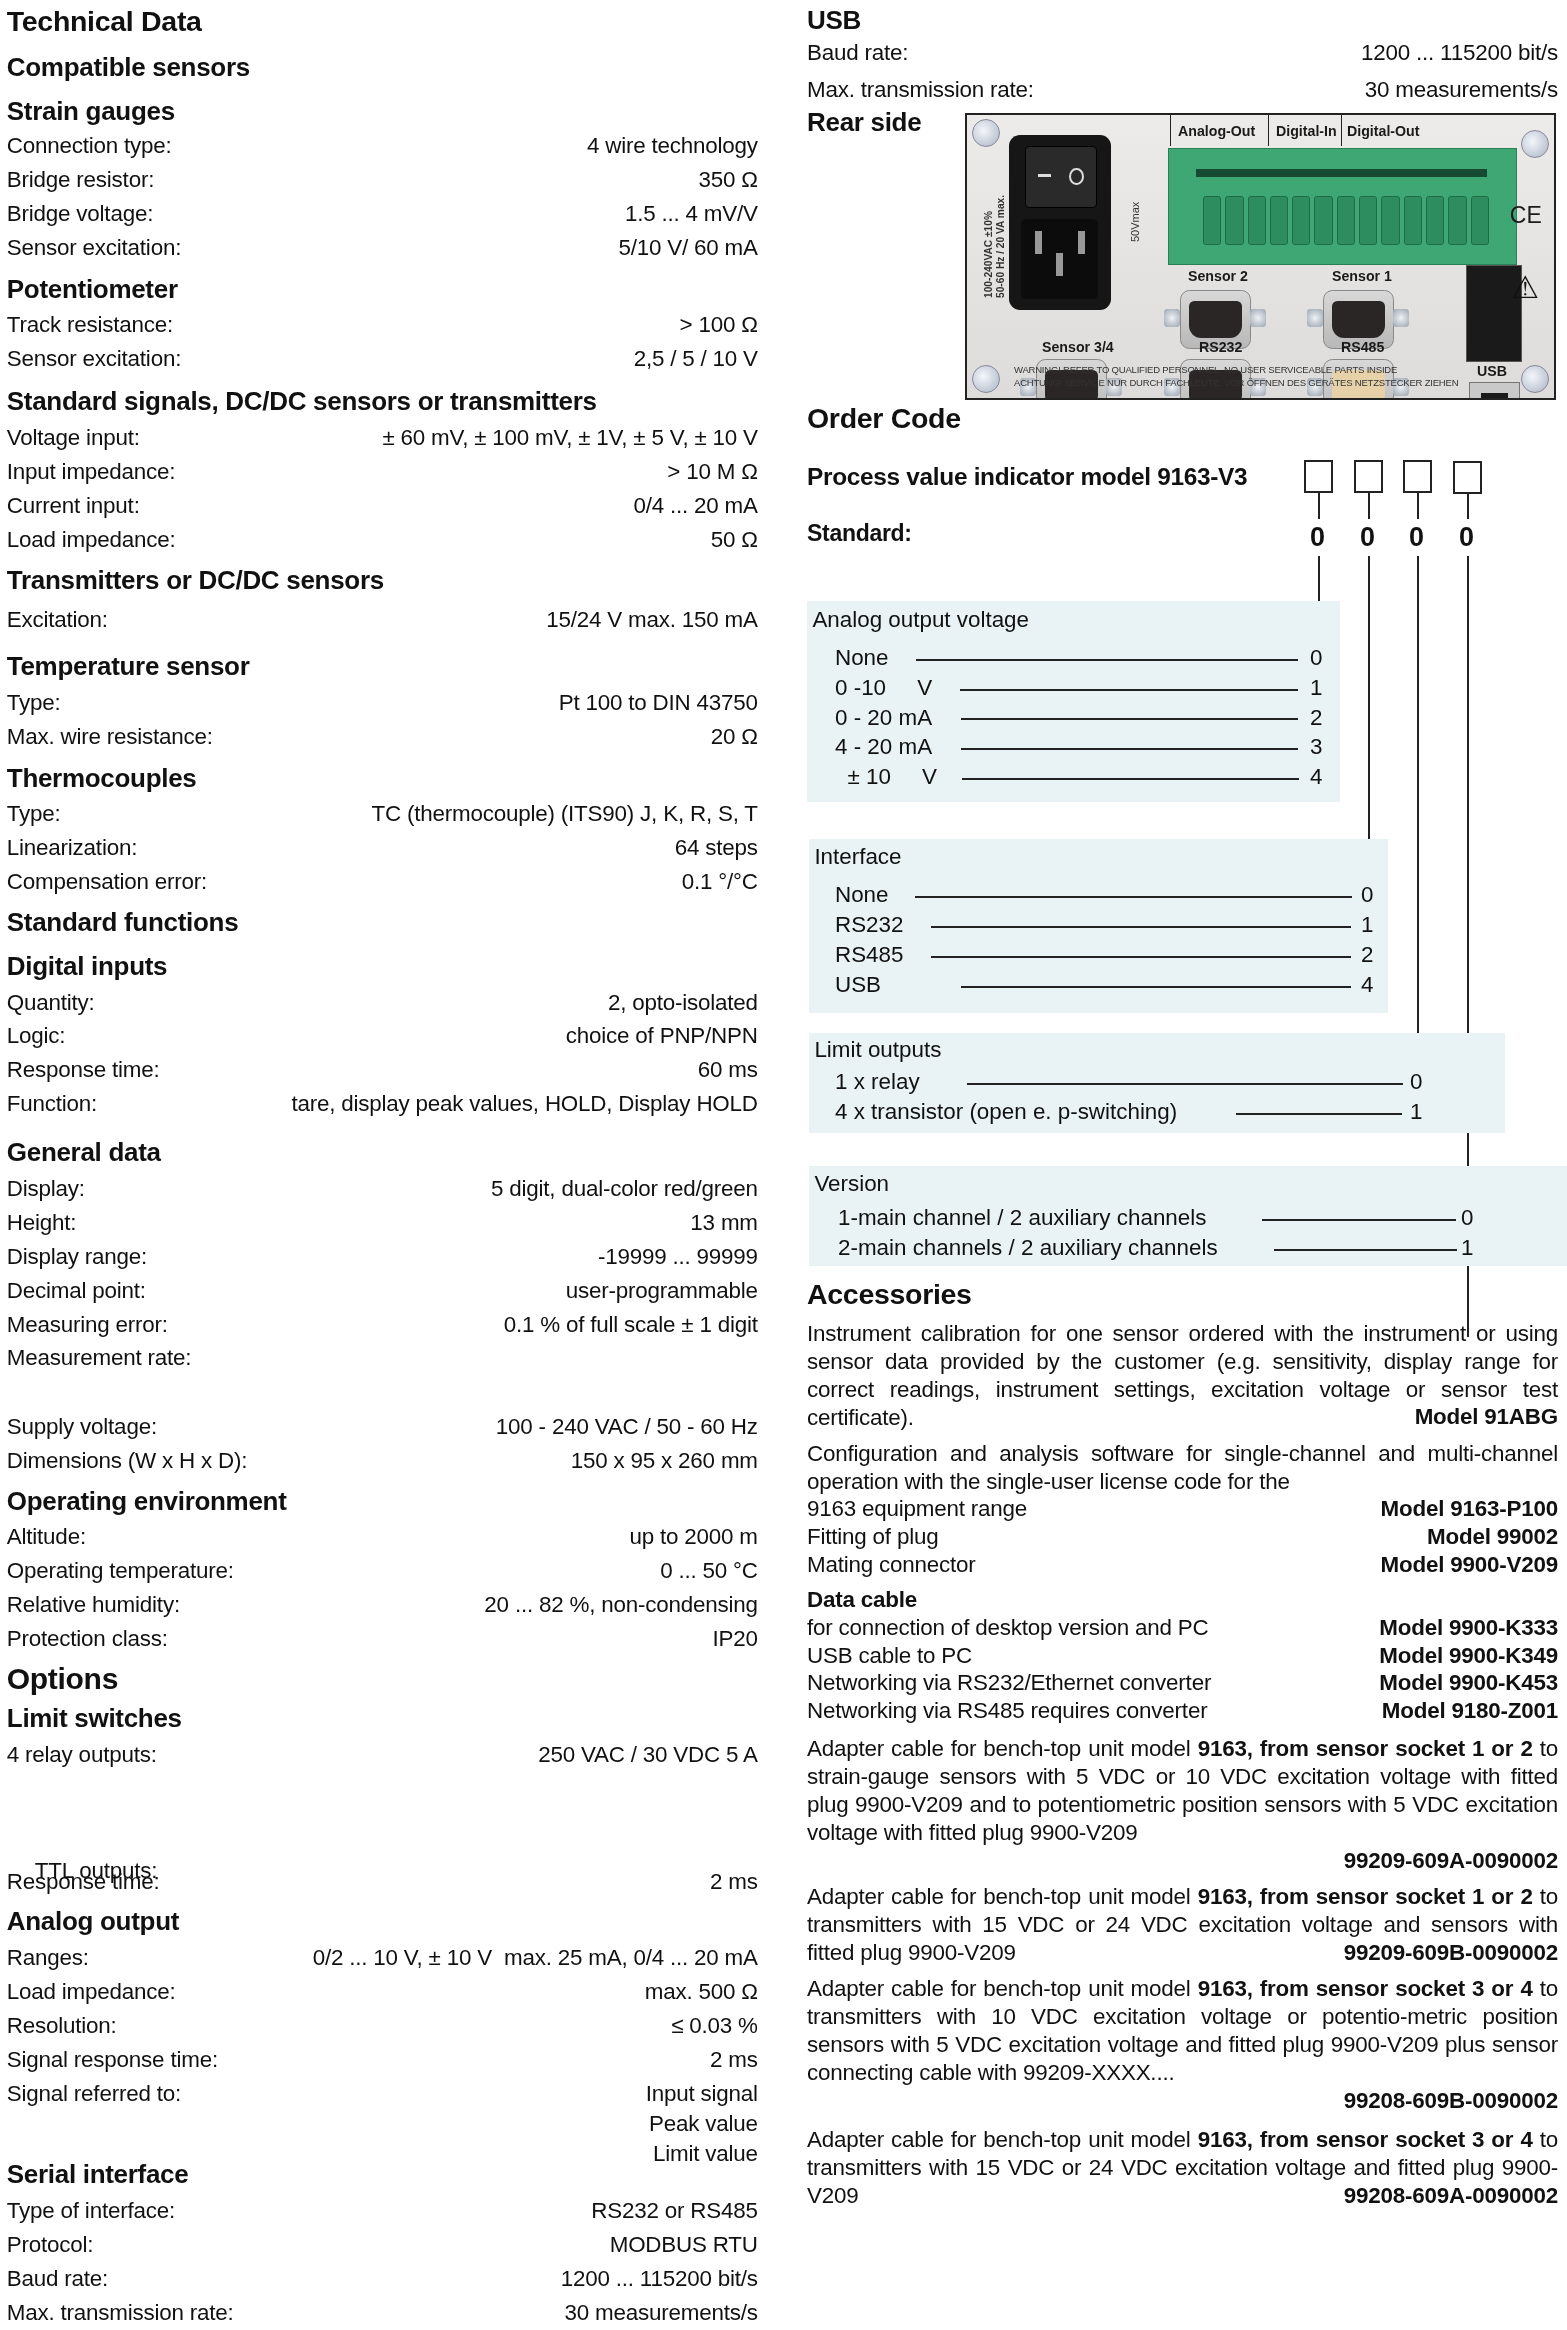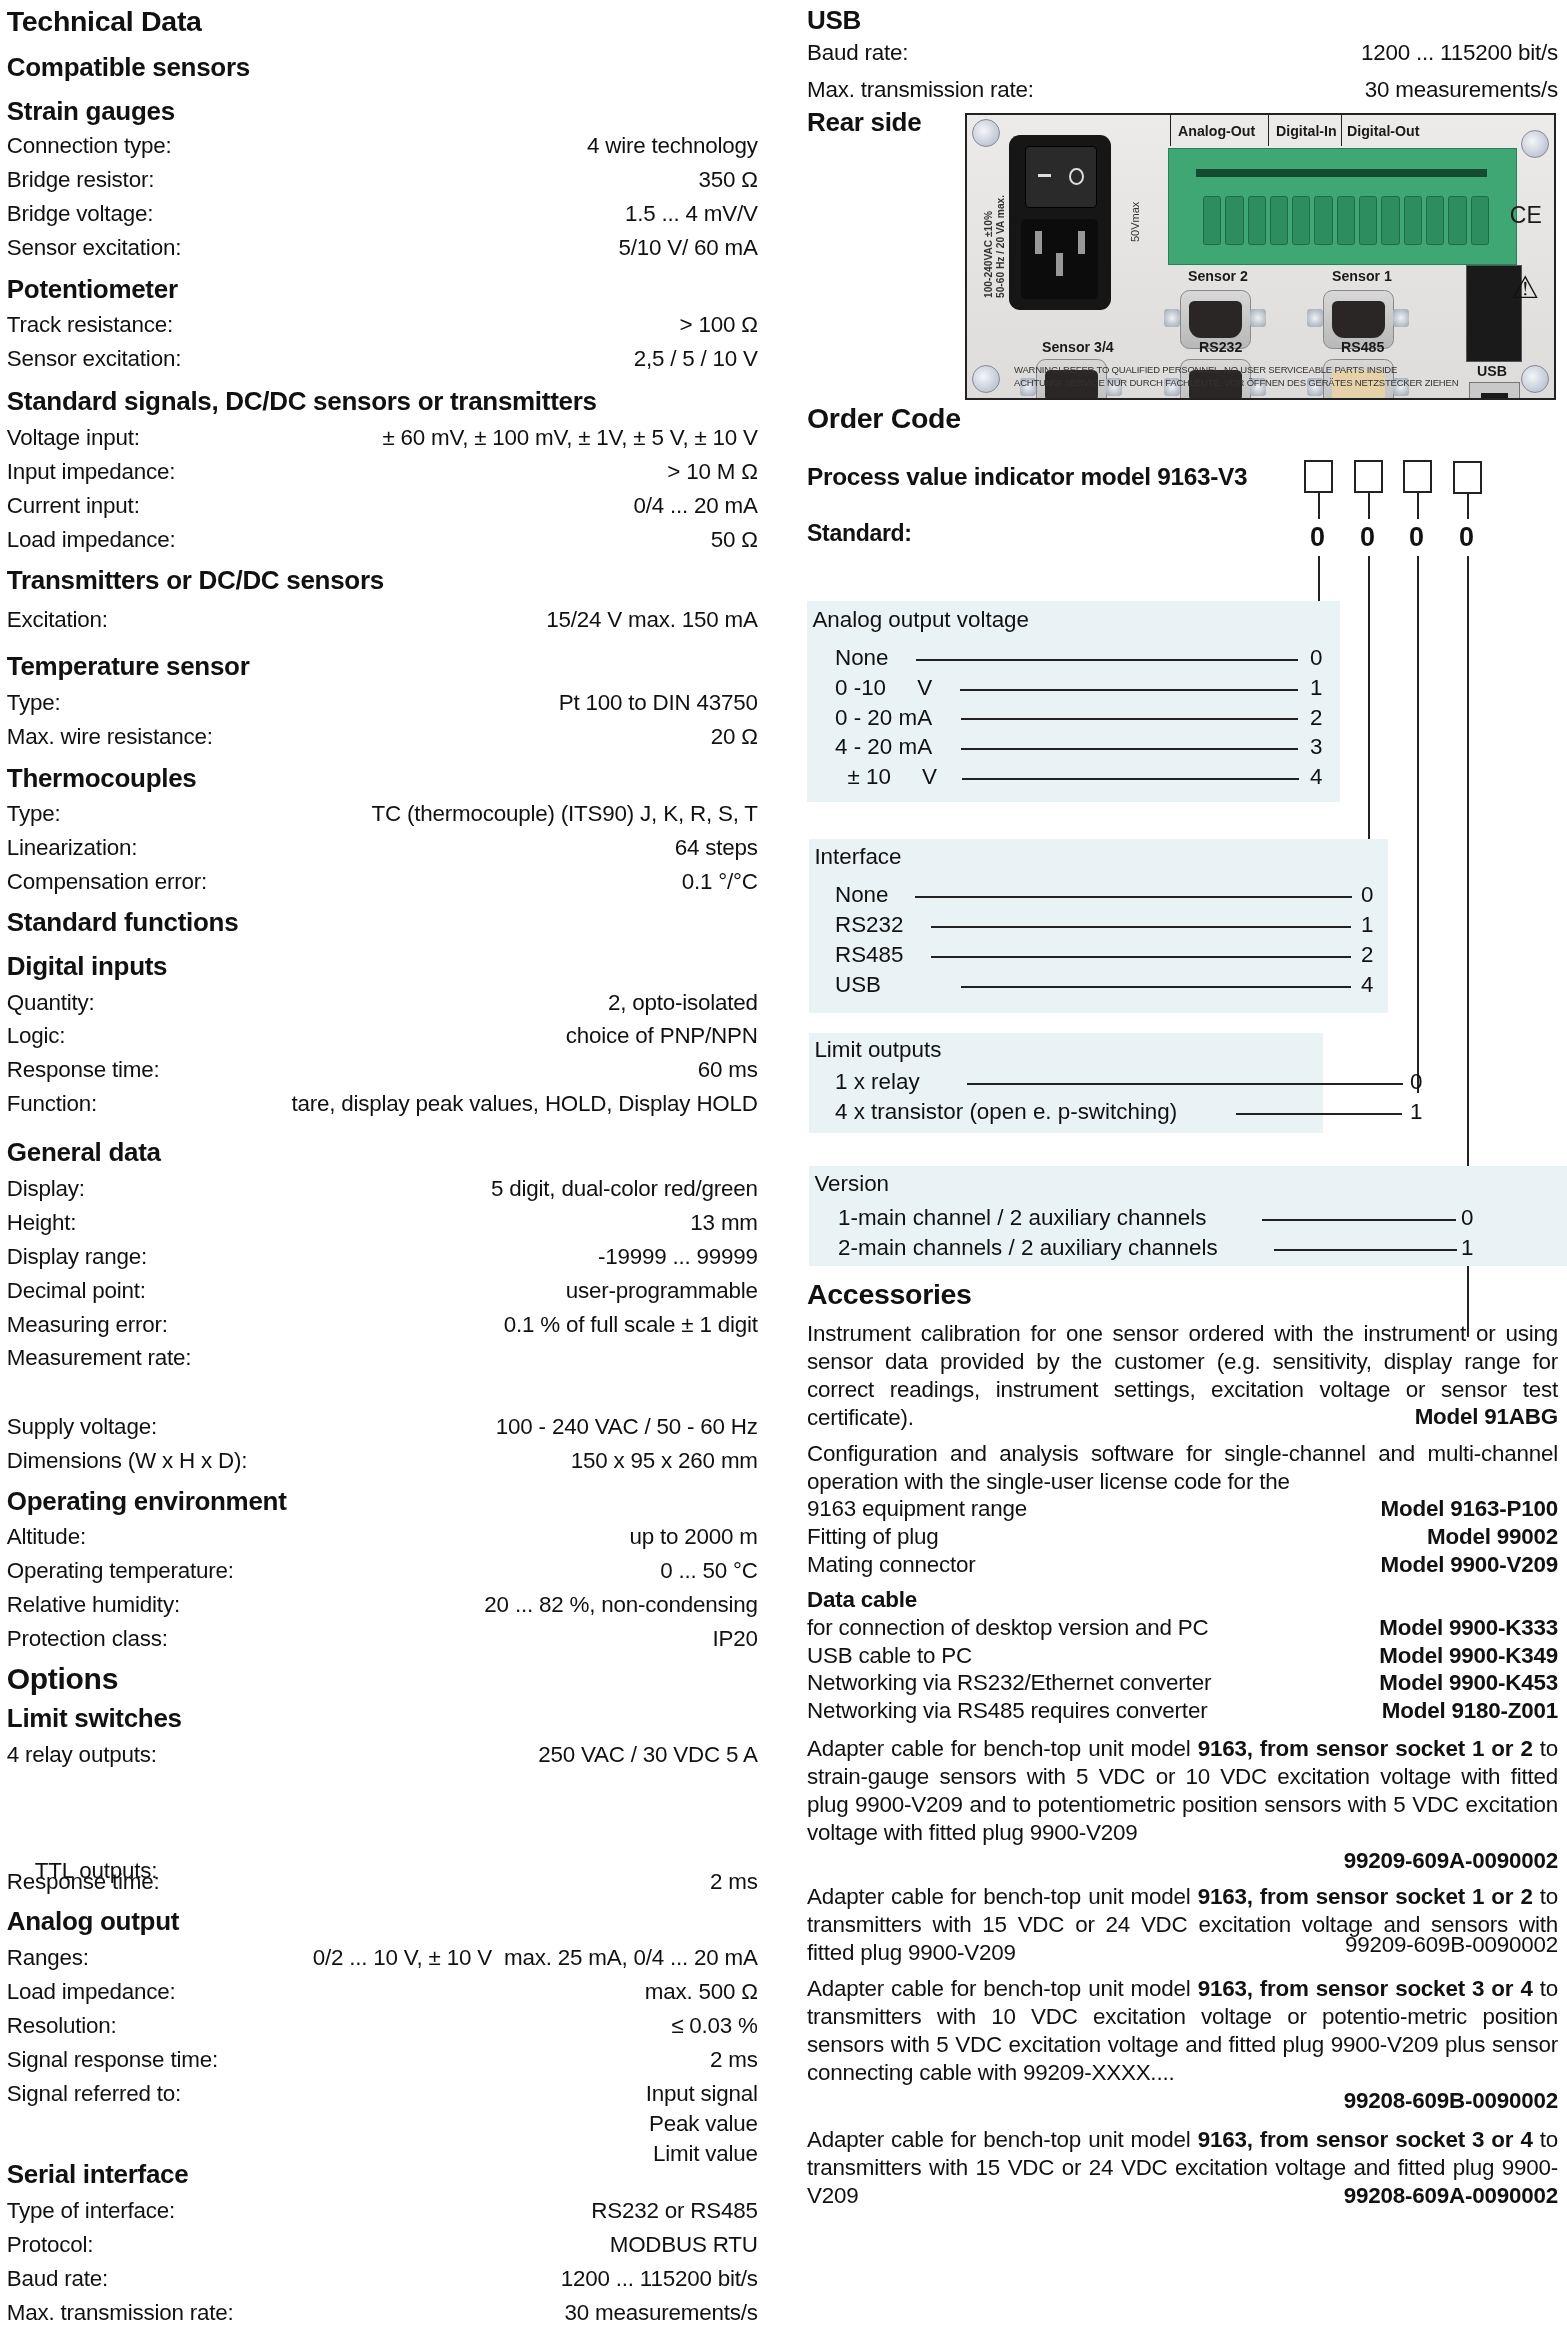--- a/index.html
+++ b/index.html
@@ -443,21 +443,21 @@
   <div class="opt" style="left:835px; top:911px;">RS232</div>
   <div class="hline" style="left:931px; top:926px; width:420px;"></div>
   <div class="code" style="left:1361px; top:911px;">1</div>
   <div class="opt" style="left:835px; top:941px;">RS485</div>
   <div class="hline" style="left:931px; top:956px; width:420px;"></div>
   <div class="code" style="left:1361px; top:941px;">2</div>
   <div class="opt" style="left:835px; top:971px;">USB</div>
   <div class="hline" style="left:961px; top:986px; width:390px;"></div>
   <div class="code" style="left:1361px; top:971px;">4</div>
 
-  <div class="group" style="left:809px; top:1033px; width:514px; height:100px;">
+  <div class="group" style="left:809px; top:1033px; width:696px; height:100px;">
     <div class="gt" style="top:2.7px;">Limit outputs</div>
   </div>
   <div class="opt" style="left:835px; top:1068px;">1 x relay</div>
   <div class="hline" style="left:967px; top:1083px; width:436px;"></div>
   <div class="code" style="left:1410px; top:1068px;">0</div>
   <div class="opt" style="left:835px; top:1098px;">4 x transistor (open e. p-switching)</div>
   <div class="hline" style="left:1236px; top:1113px; width:166px;"></div>
   <div class="code" style="left:1410px; top:1098px;">1</div>
 
   <div class="group" style="left:809px; top:1166px; width:784px; height:100px;">
@@ -513,21 +513,21 @@
       <span class="r">Model 9180-Z001</span>
     </div>
 
   <div class="para" style="top:1735px; height:140px;">
     <span>Adapter cable for bench-top unit model </span><b>9163, from sensor socket 1 or 2</b><span> to strain-gauge sensors with 5 VDC or 10 VDC excitation voltage with fitted plug 9900-V209 and to potentiometric position sensors with 5 VDC excitation voltage with fitted plug 9900-V209</span>
     <span style="position:absolute; right:0; bottom:0; font-weight:bold;">99209-609A-0090002</span>
   </div>
 
   <div class="para" style="top:1883px; height:84px;">
     <span>Adapter cable for bench-top unit model </span><b>9163, from sensor socket 1 or 2</b><span> to transmitters with 15 VDC or 24 VDC excitation voltage and sensors with fitted plug 9900-V209</span>
-    <span style="position:absolute; right:0; bottom:8px; font-weight:normal;">99209-609B-0090002</span>
+    <span style="position:absolute; right:0; bottom:0; font-weight:bold;">99209-609B-0090002</span>
   </div>
 
   <div class="para" style="top:1975px; height:140px;">
     <span>Adapter cable for bench-top unit model </span><b>9163, from sensor socket 3 or 4</b><span> to transmitters with 10 VDC excitation voltage or potentio-metric position sensors with 5 VDC excitation voltage and fitted plug 9900-V209 plus sensor connecting cable with 99209-XXXX....</span>
     <span style="position:absolute; right:0; bottom:0; font-weight:bold;">99208-609B-0090002</span>
   </div>
 
   <div class="para" style="top:2126px; height:84px;">
     <span>Adapter cable for bench-top unit model </span><b>9163, from sensor socket 3 or 4</b><span> to transmitters with 15 VDC or 24 VDC excitation voltage and fitted plug 9900-V209</span>
     <span style="position:absolute; right:0; bottom:0; font-weight:bold;">99208-609A-0090002</span>

